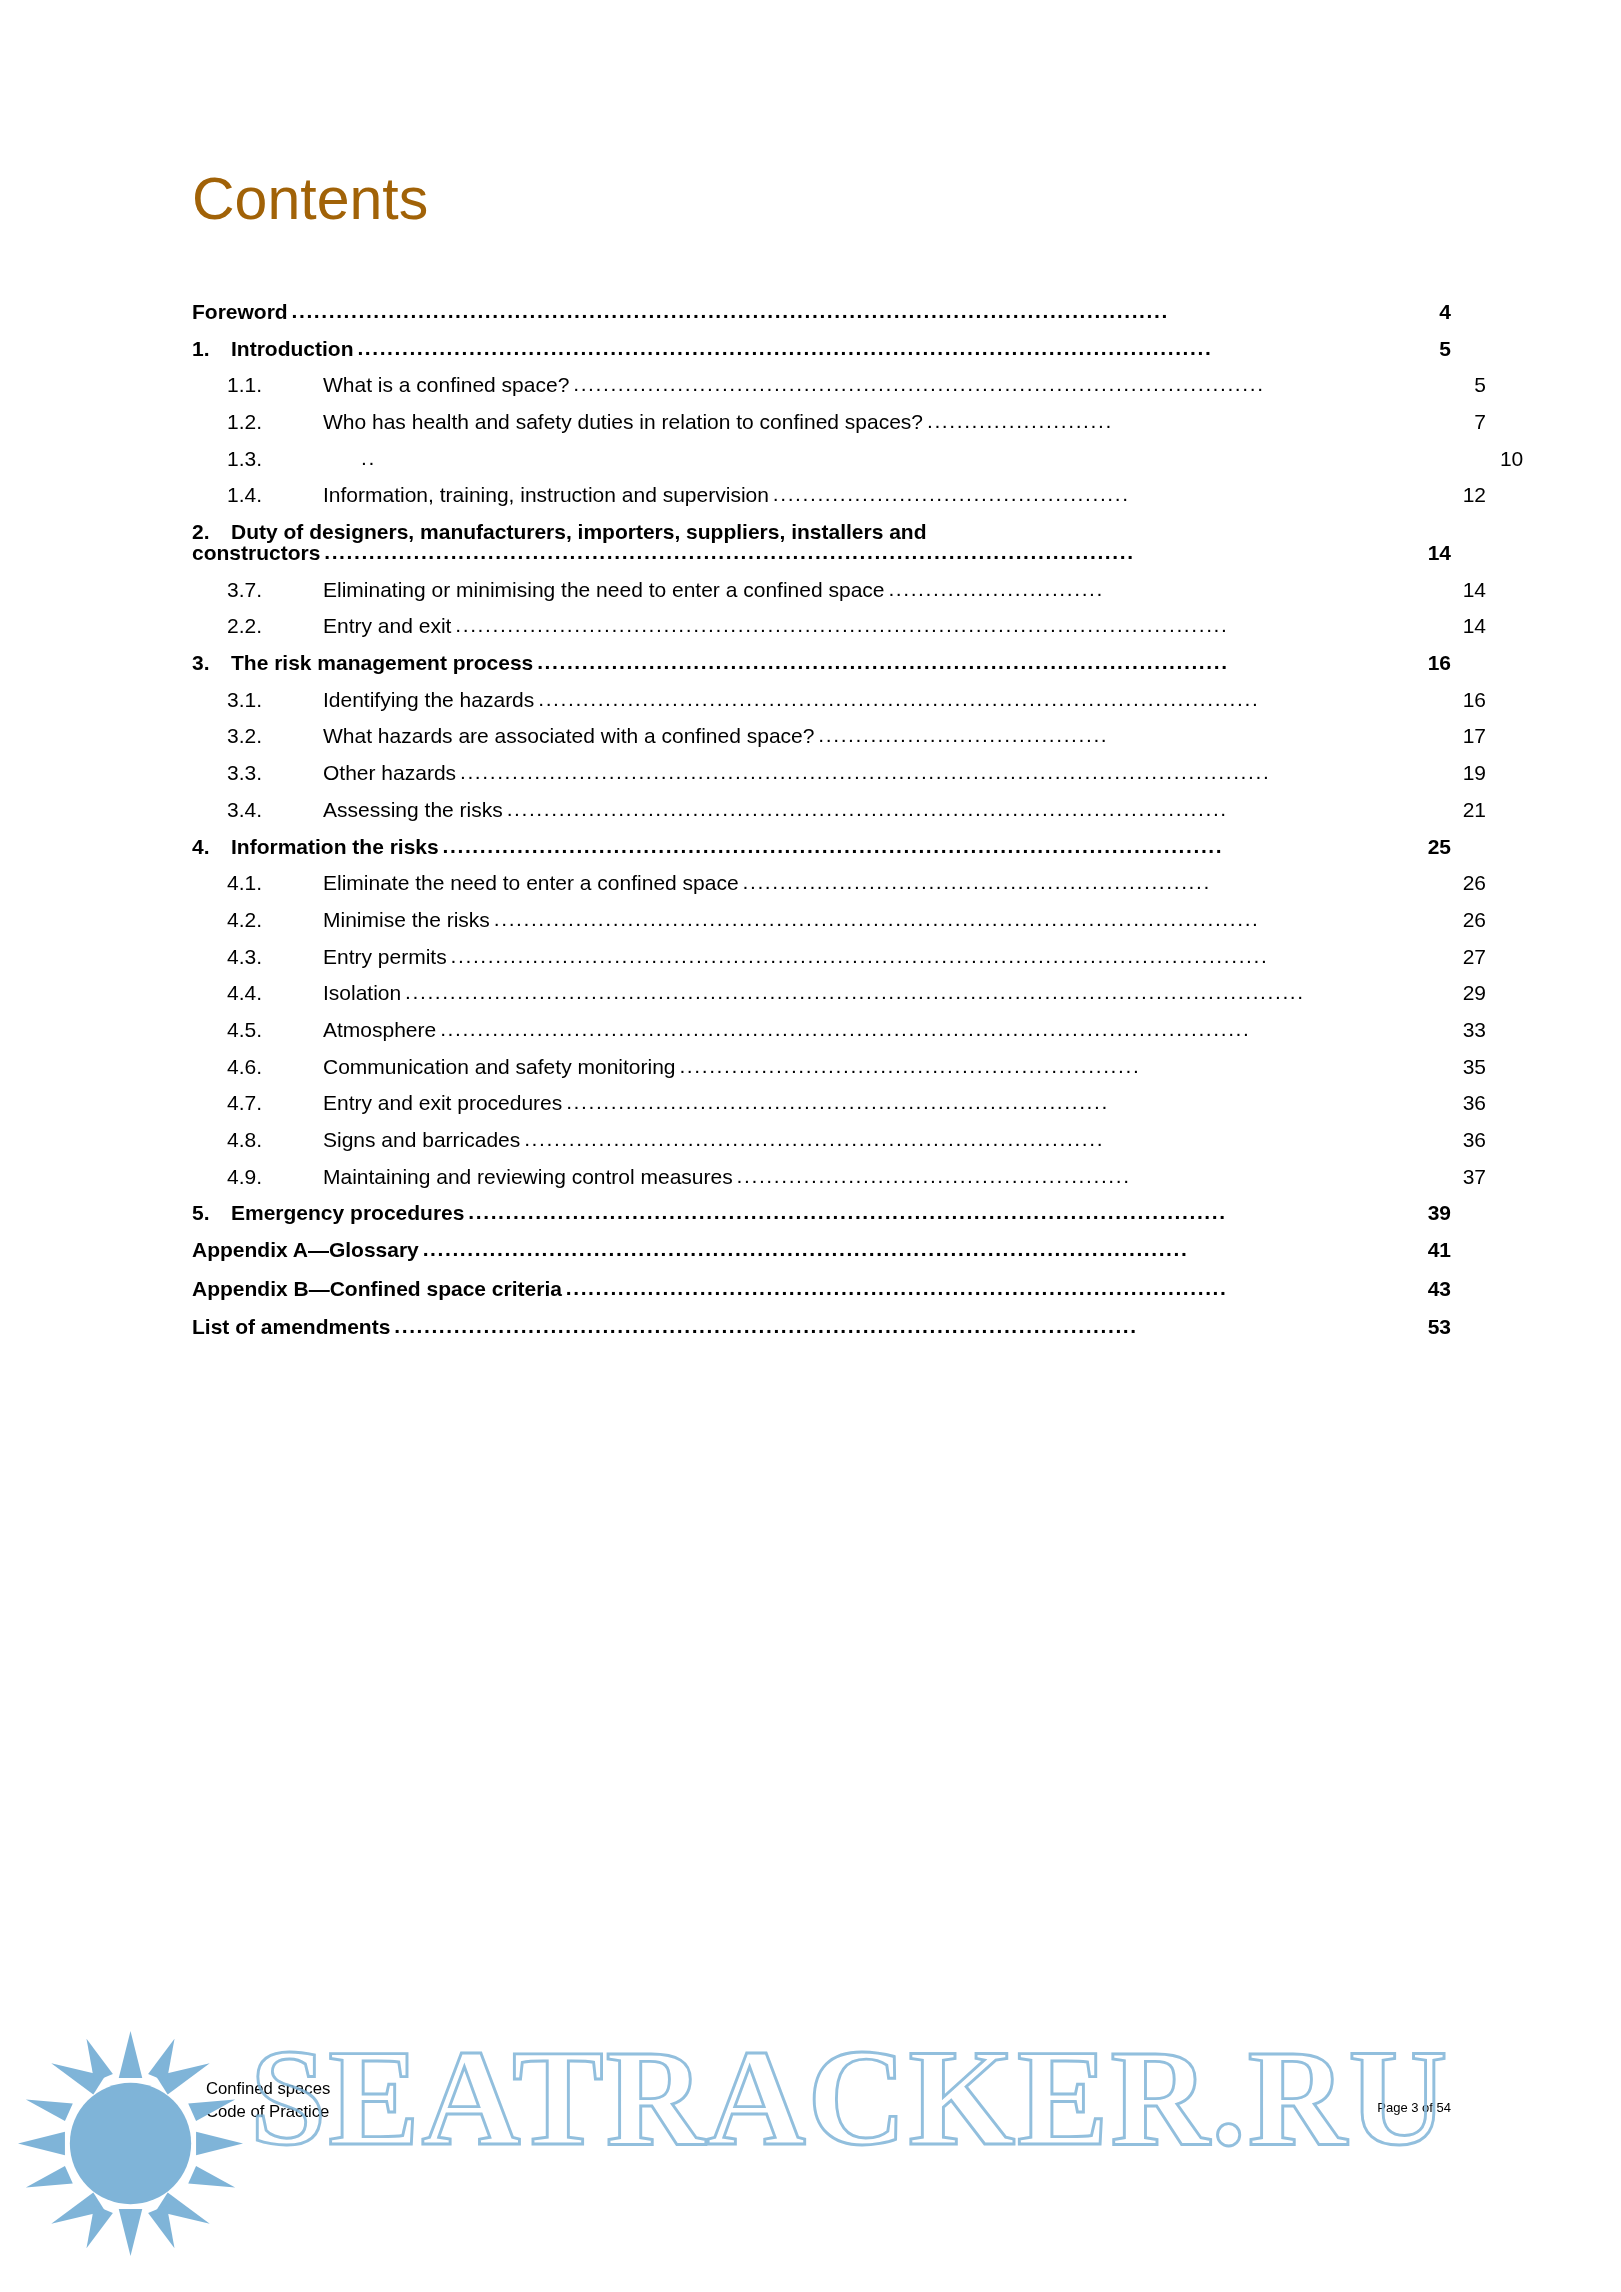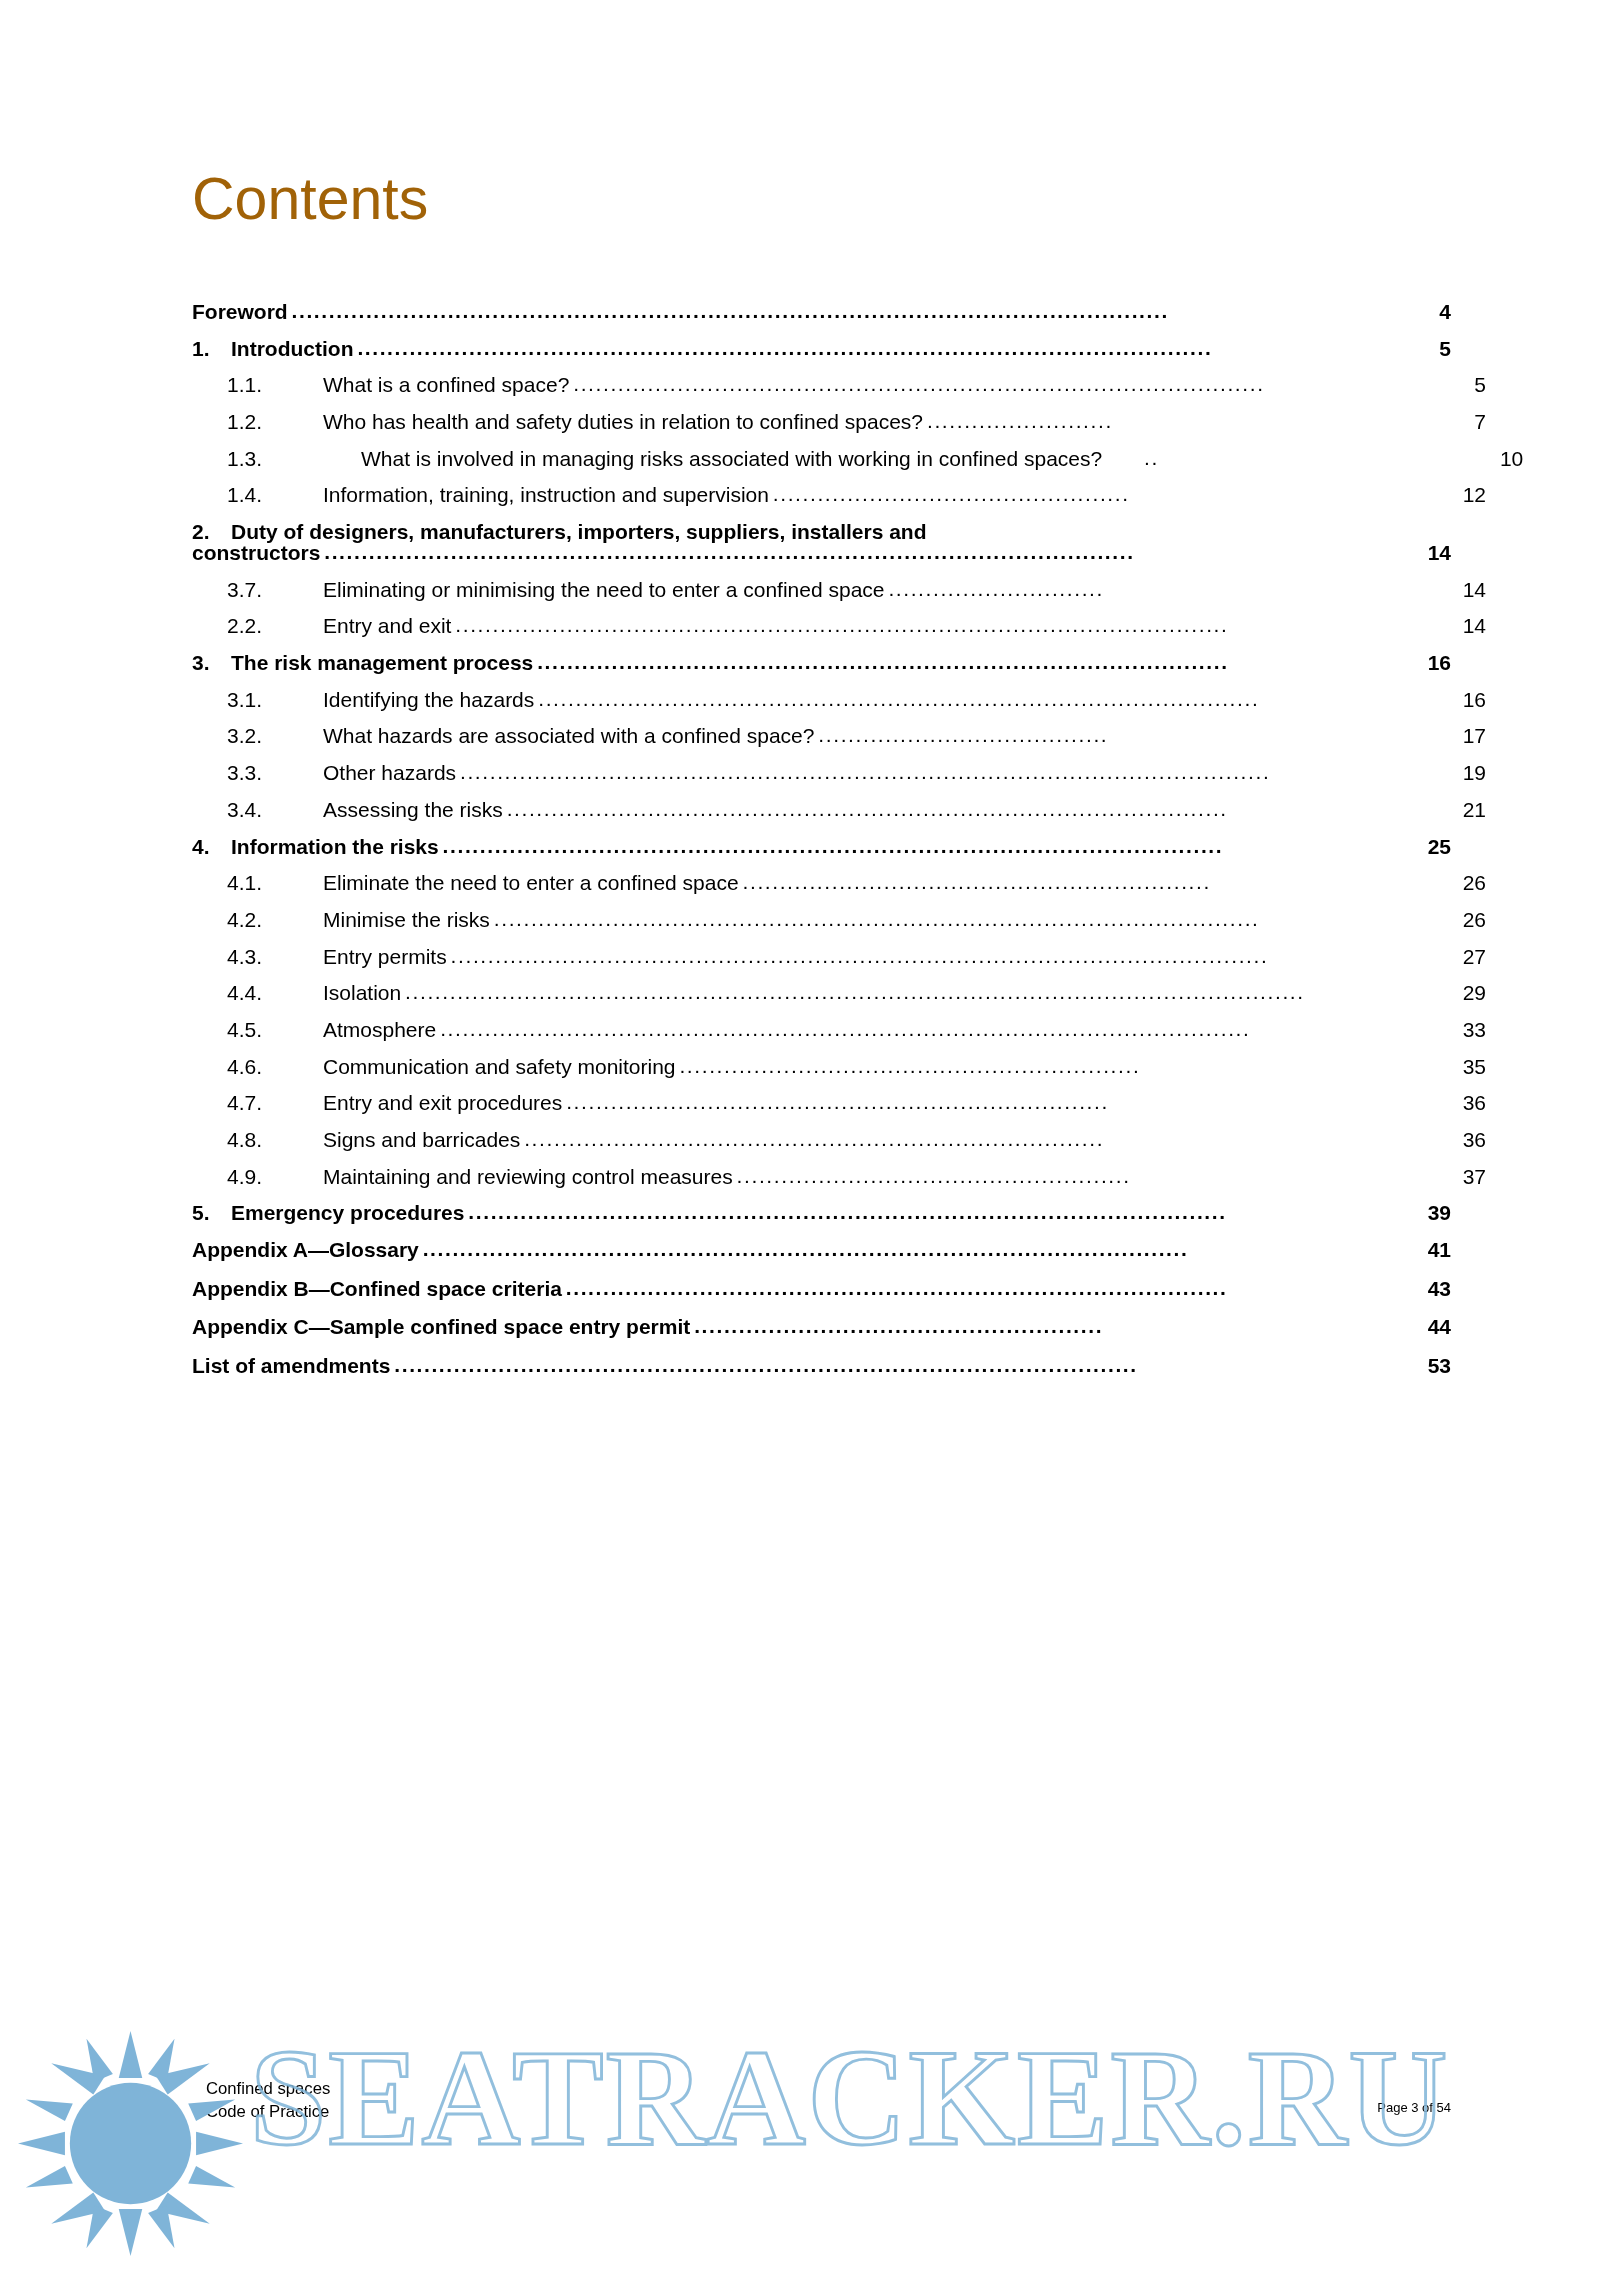--- a/index.html
+++ b/index.html
@@ -199,21 +199,20 @@
 
       <div class="toc-row lvl2 indent-2">
         <span class="num2">1.2.</span>
         <span class="label">Who has health and safety duties in relation to confined spaces?</span>
         <span class="leader">.........................</span>
         <span class="pageno">7</span>
       </div>
 
       <div class="toc-row lvl2 indent-2 special13">
         <span class="num2">1.3.</span>
-        <span class="label">What is involved in managing risks associated with working in confined spaces?</span>
         <span class="leader">..</span>
         <span class="pageno">10</span>
       </div>
 
       <div class="toc-row lvl2 indent-2">
         <span class="num2">1.4.</span>
         <span class="label">Information, training, instruction and supervision</span>
         <span class="leader">................................................</span>
         <span class="pageno">12</span>
       </div>
@@ -360,25 +359,20 @@
         <span class="leader">.......................................................................................................</span>
         <span class="pageno">41</span>
       </div>
 
       <div class="toc-row appendix indent-1">
         <span class="label">Appendix B—Confined space criteria</span>
         <span class="leader">.........................................................................................</span>
         <span class="pageno">43</span>
       </div>
 
-      <div class="toc-row appendix indent-1">
-        <span class="label">Appendix C—Sample confined space entry permit</span>
-        <span class="leader">.......................................................</span>
-        <span class="pageno">44</span>
-      </div>
 
       <div class="toc-row appendix indent-1">
         <span class="label">List of amendments</span>
         <span class="leader">....................................................................................................</span>
         <span class="pageno">53</span>
       </div>
 
     </div>
   </div>
 

